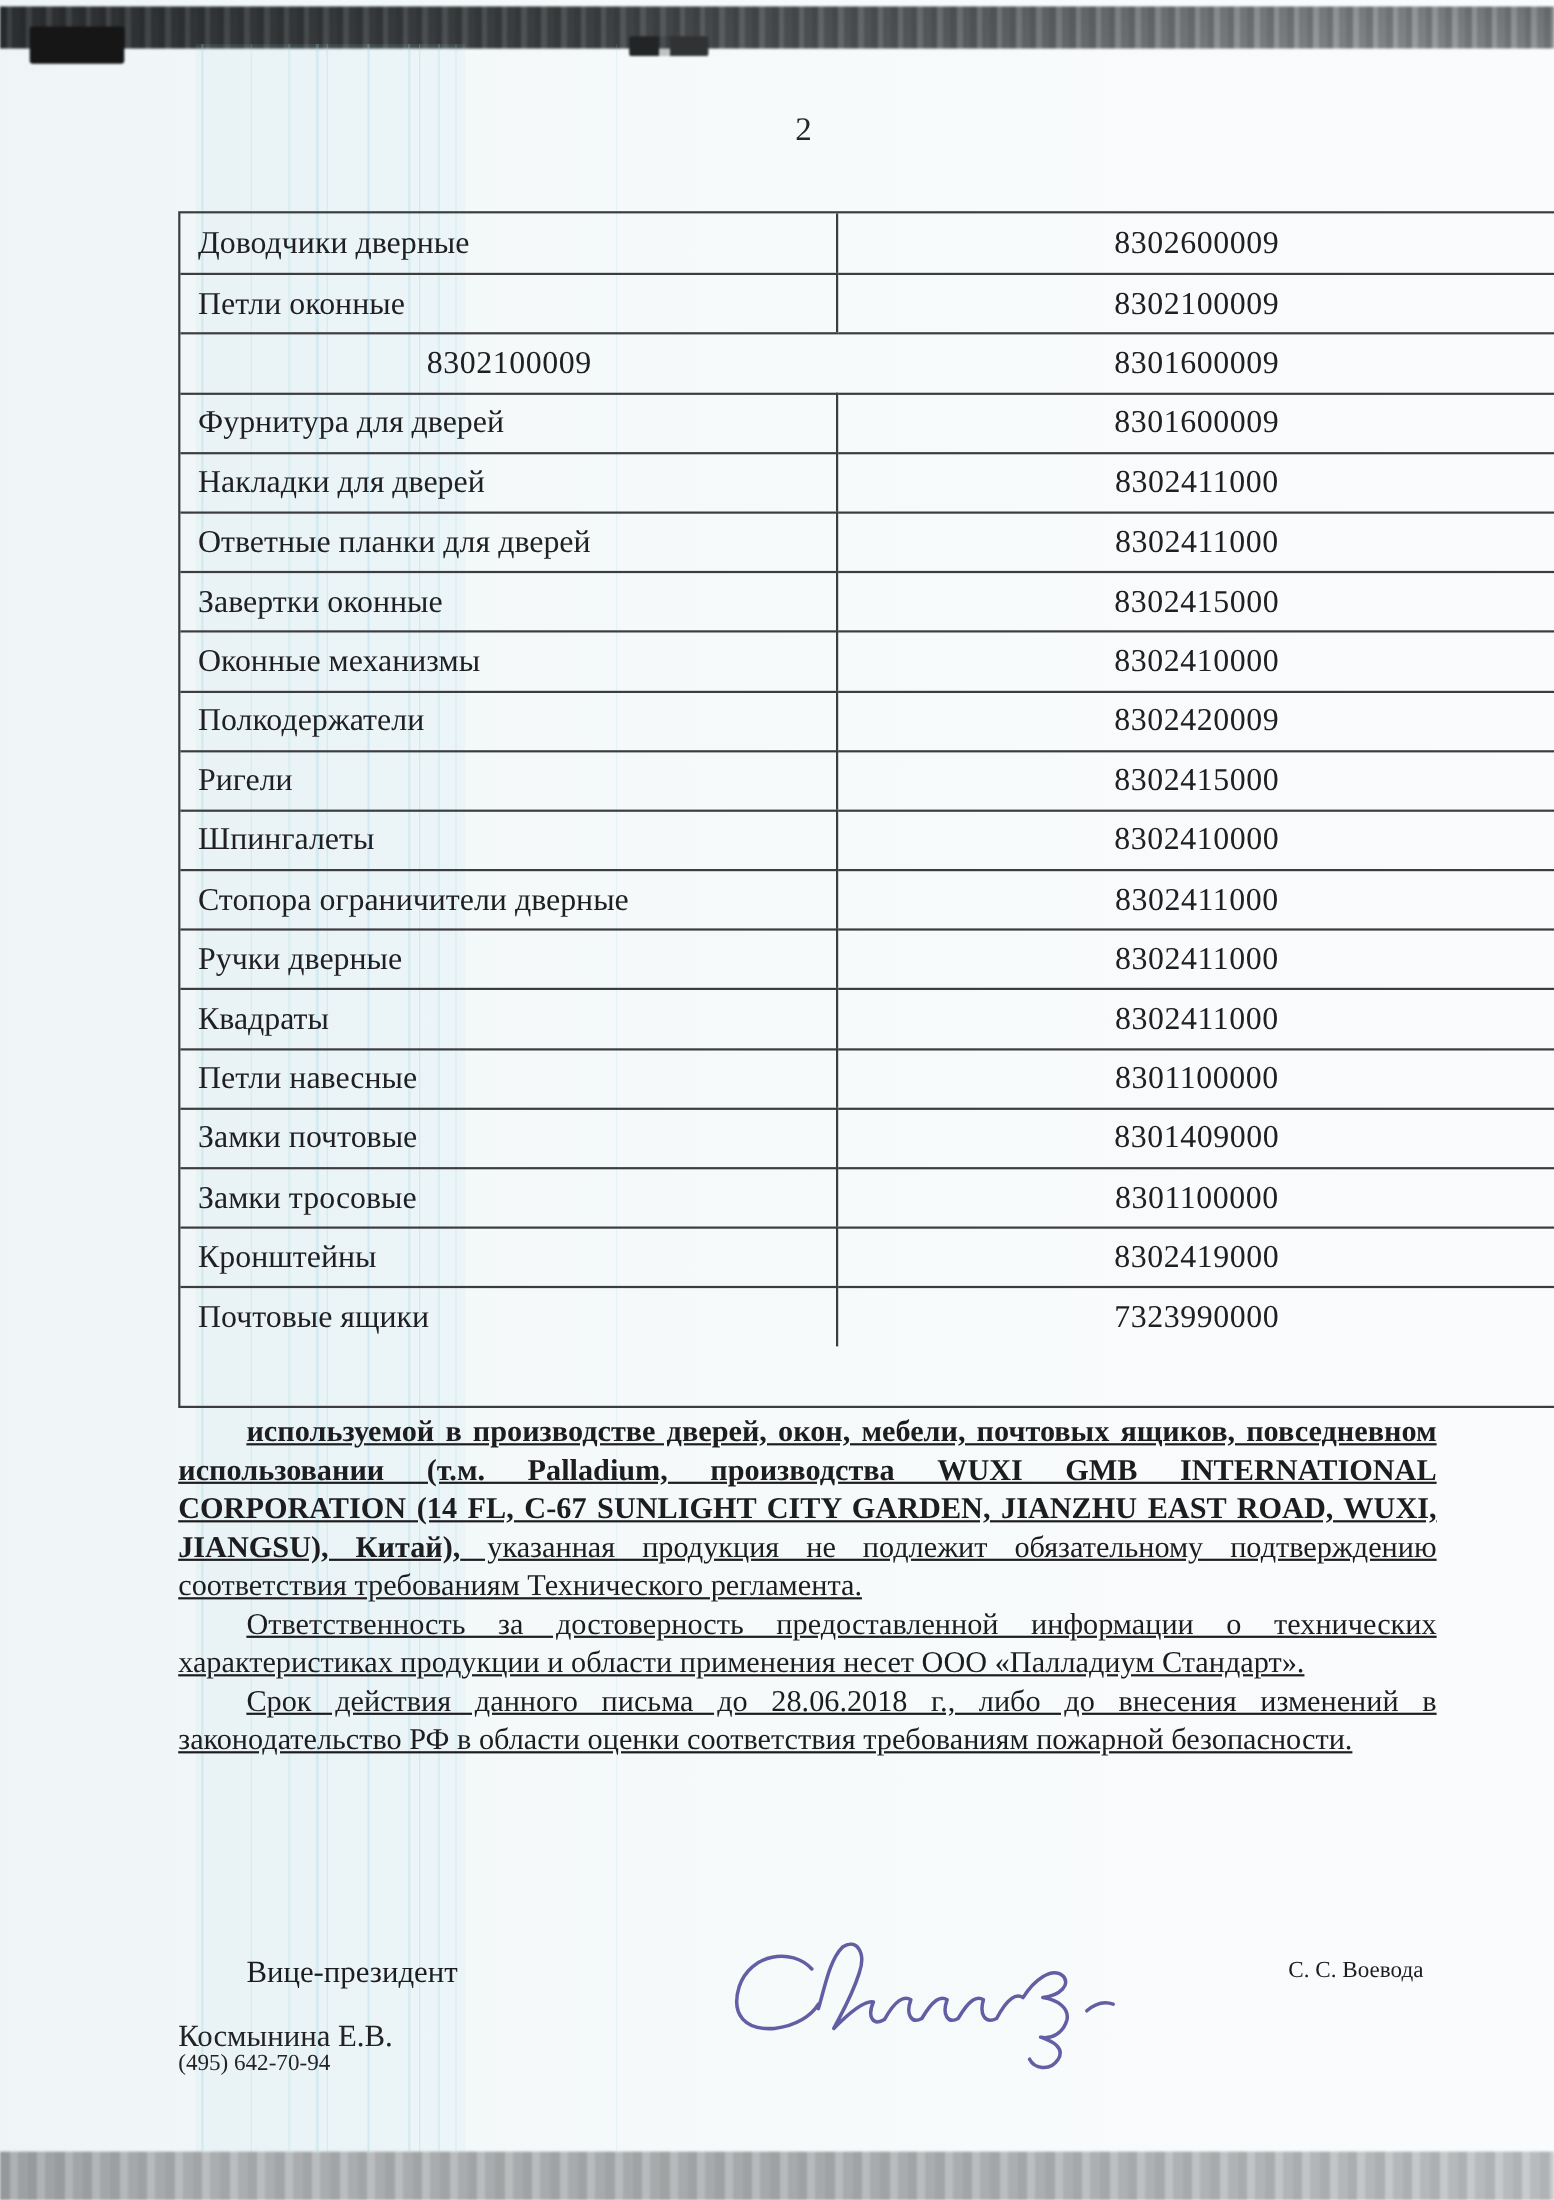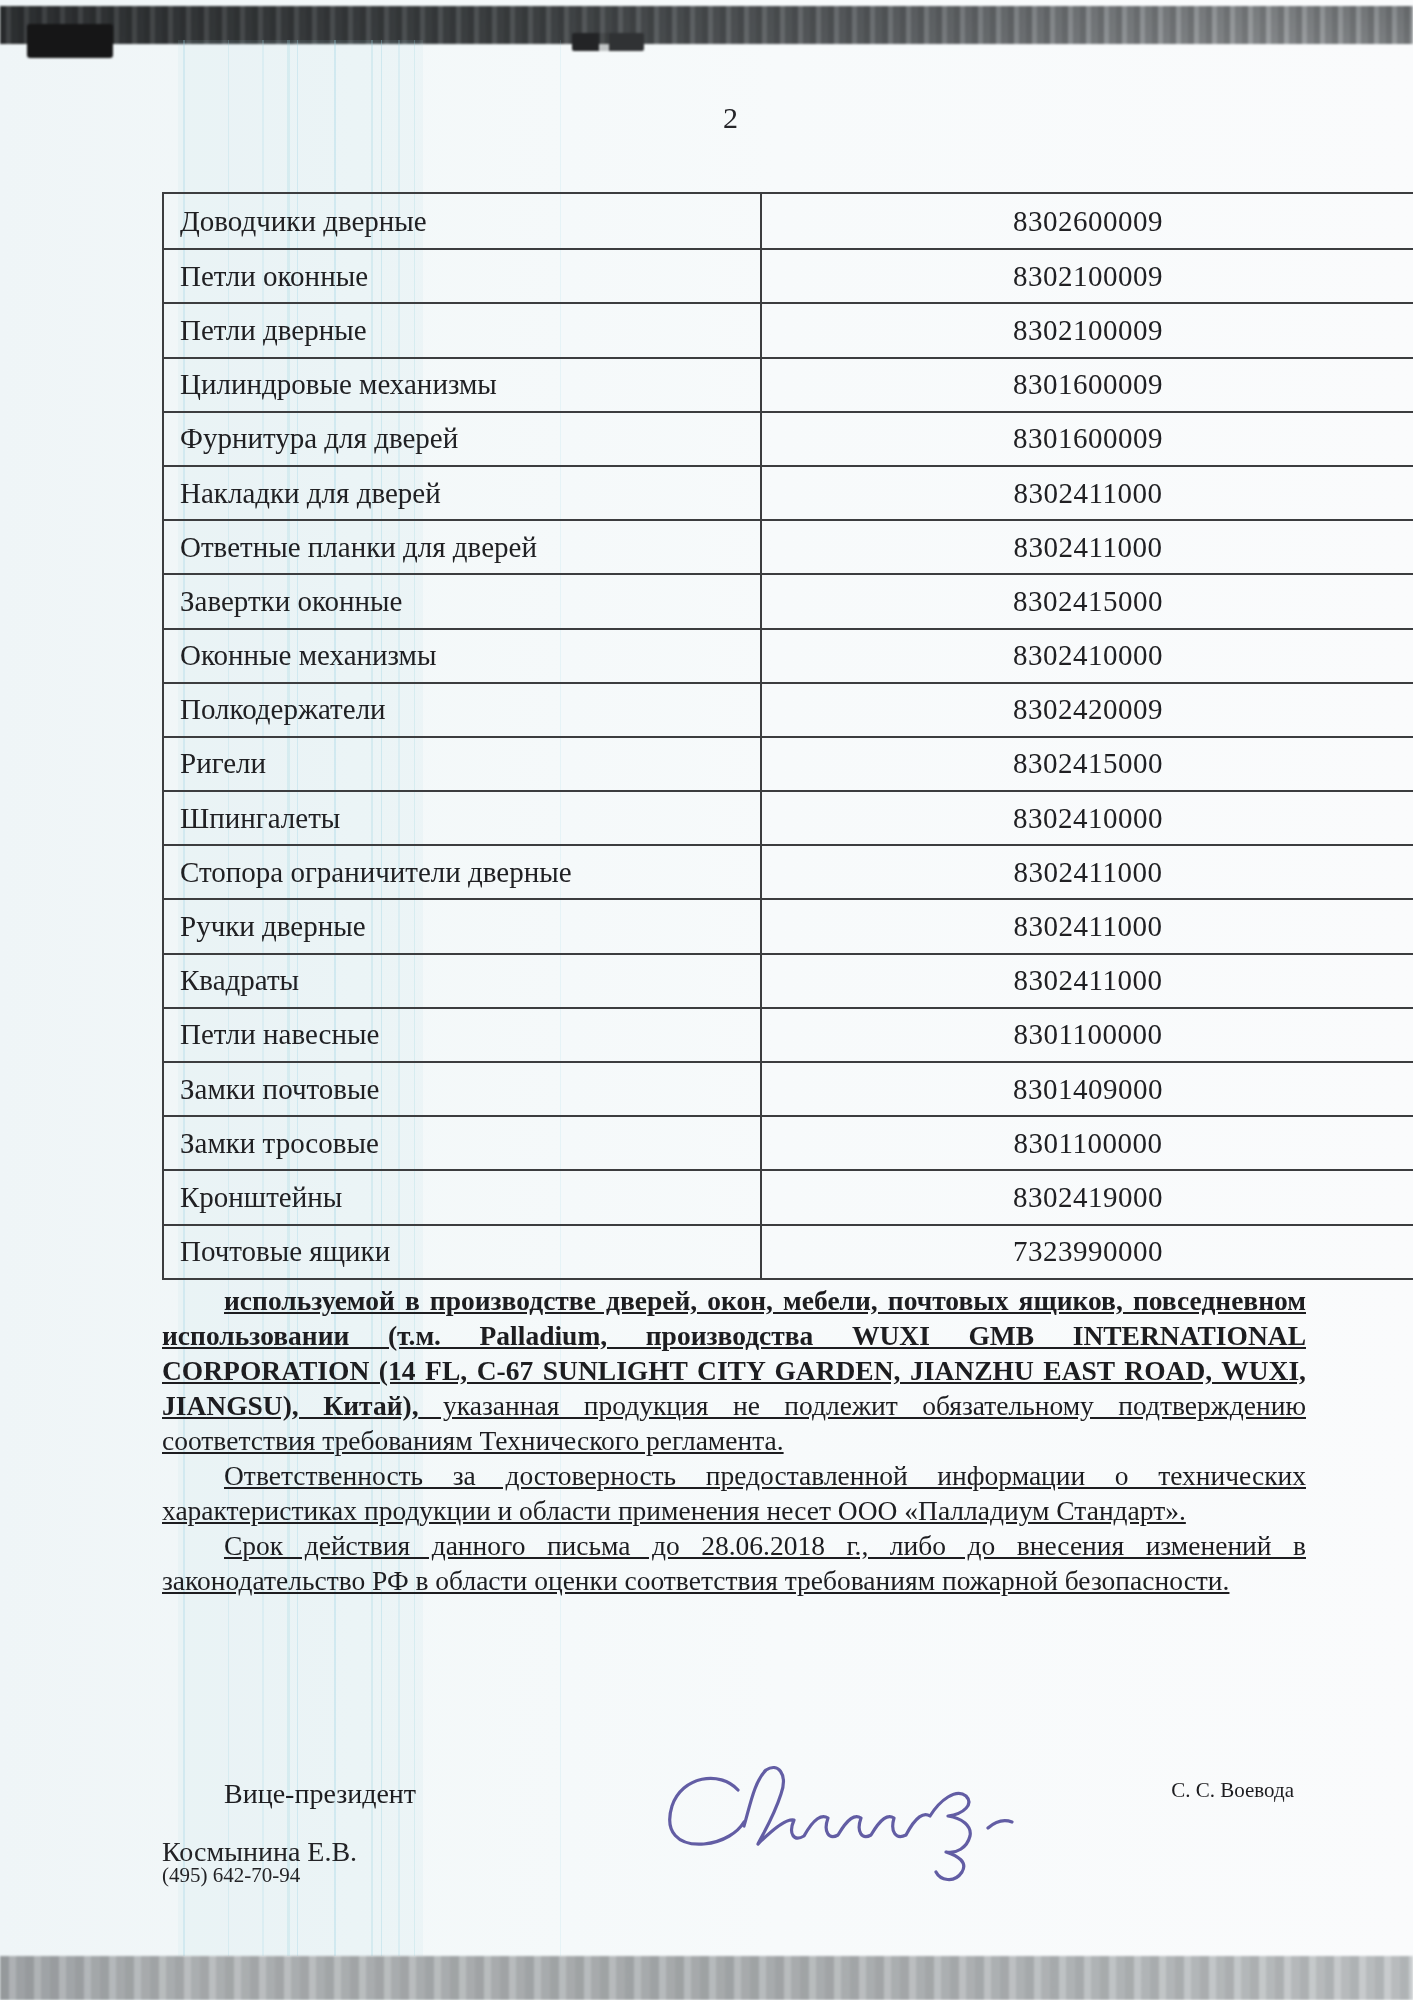--- a/index.html
+++ b/index.html
@@ -107,23 +107,21 @@
       <i class="s11"></i>
   </div>
 
   <div class="page-number">2</div>
 
   <div class="codes-table">
       <div class="tcell tname">Доводчики дверные</div>
       <div class="tcell tcode">8302600009</div>
       <div class="tcell tname bt">Петли оконные</div>
       <div class="tcell tcode bt">8302100009</div>
-      <div class="tcell tname bt">Петли дверные</div>
       <div class="tcell tcode bt">8302100009</div>
-      <div class="tcell tname bt">Цилиндровые механизмы</div>
       <div class="tcell tcode bt">8301600009</div>
       <div class="tcell tname bt">Фурнитура для дверей</div>
       <div class="tcell tcode bt">8301600009</div>
       <div class="tcell tname bt">Накладки для дверей</div>
       <div class="tcell tcode bt">8302411000</div>
       <div class="tcell tname bt">Ответные планки для дверей</div>
       <div class="tcell tcode bt">8302411000</div>
       <div class="tcell tname bt">Завертки оконные</div>
       <div class="tcell tcode bt">8302415000</div>
       <div class="tcell tname bt">Оконные механизмы</div>

